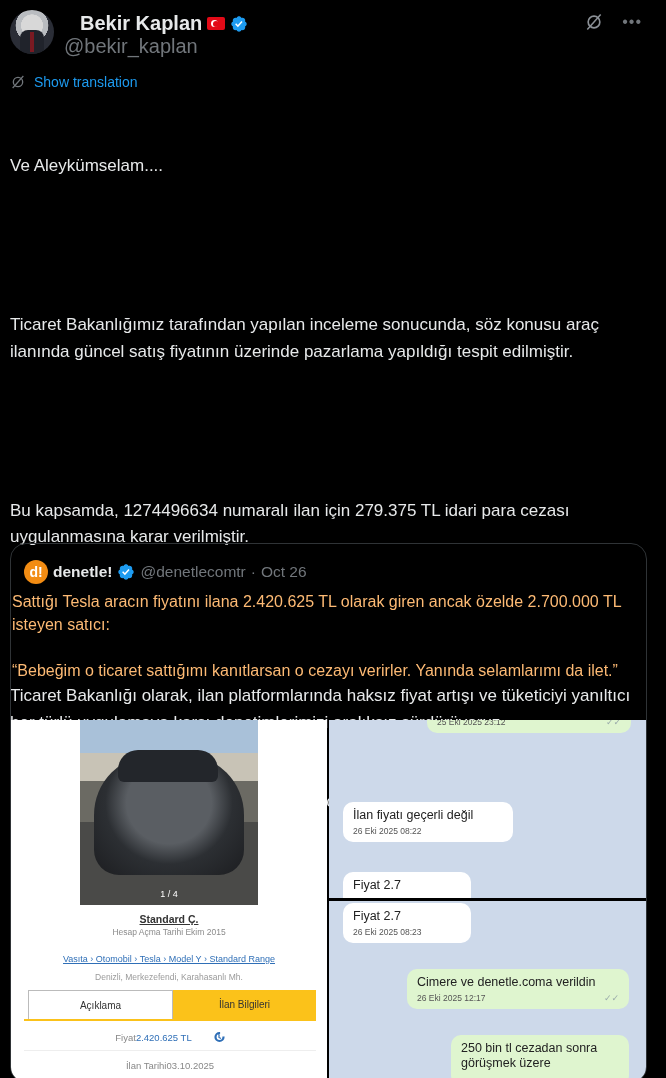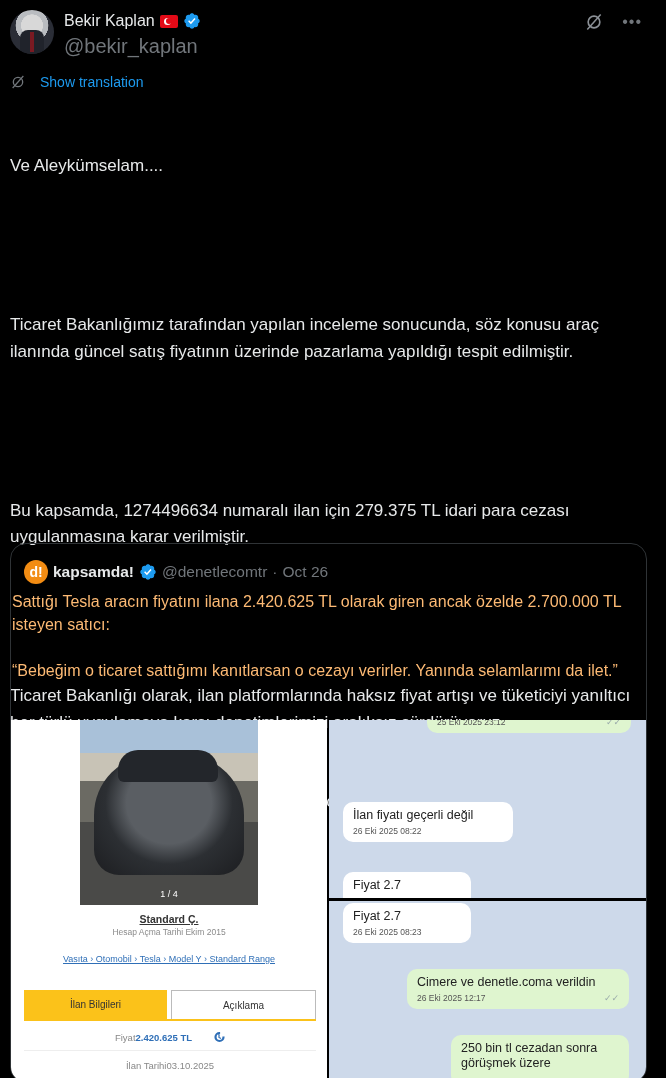--- a/index.html
+++ b/index.html
@@ -5,31 +5,31 @@
   * { box-sizing: border-box; margin: 0; padding: 0; }
   html, body { width: 666px; height: 1078px; background: #000; overflow: hidden; }
   body { font-family: "Liberation Sans", sans-serif; color: #e7e9ea; position: relative; }
 
   .header { position: absolute; left: 10px; top: 10px; width: 646px; height: 46px; }
   .avatar { position: absolute; left: 0; top: 0; width: 44px; height: 44px; border-radius: 50%;
     background: radial-gradient(circle at 50% 35%, #d8d8d8 0 30%, #b9bcc0 31% 45%, #2a2d36 46% 100%); overflow: hidden; }
   .avatar::before { content: ""; position: absolute; left: 10px; top: 20px; width: 24px; height: 26px; background: #20232b; border-radius: 8px 8px 0 0; }
   .avatar::after { content: ""; position: absolute; left: 20px; top: 22px; width: 4px; height: 20px; background: #7a1a22; }
   .name-row { position: absolute; left: 54px; top: 2px; display: flex; align-items: center; gap: 5px; }
-  .display-name { font-weight: normal; font-size: 16px; color: #e7e9ea; }
+  .display-name { font-weight: bold; font-size: 20px; color: #e7e9ea; margin-left: 16px; }
   .flag { width: 18px; height: 13px; background: #e30a17; border-radius: 2px; position: relative; }
   .flag::before { content: ""; position: absolute; left: 4px; top: 3px; width: 7px; height: 7px; border-radius: 50%; background: #fff; }
   .flag::after { content: ""; position: absolute; left: 6px; top: 3.5px; width: 6px; height: 6px; border-radius: 50%; background: #e30a17; }
   .verified { width: 18px; height: 18px; display: inline-block; }
   .handle { position: absolute; left: 54px; top: 25px; font-size: 20px; color: #71767b; }
   .hdr-icons { position: absolute; right: 14px; top: 2px; display: flex; gap: 18px; align-items: center; }
   .grok-icon { width: 20px; height: 20px; }
   .more-icon { color: #71767b; font-size: 16px; letter-spacing: 1px; line-height: 1; }
 
-  .translation { position: absolute; left: 10px; top: 74px; display: flex; align-items: center; gap: 14px; color: #1d9bf0; font-size: 14px; justify-content: center; }
+  .translation { position: absolute; left: 10px; top: 74px; display: flex; align-items: center; gap: 8px; color: #1d9bf0; font-size: 14px; justify-content: center; }
   .translation svg { width: 16px; height: 16px; }
 
   .body-text { position: absolute; left: 10px; top: 100px; width: 640px; font-size: 17px; line-height: 26.5px; color: #e7e9ea; white-space: pre-wrap; }
   .body-text p { min-height: 26.5px; }
   .mention { color: #1d9bf0; }
 
   .quote { position: absolute; left: 10px; top: 543px; width: 637px; height: 540px; border: 1px solid #2f3336; border-radius: 16px; overflow: hidden; }
   .q-head { position: absolute; left: 13px; top: 16px; display: flex; align-items: center; gap: 5px; font-size: 15.5px; }
   .q-logo { width: 24px; height: 24px; border-radius: 50%; background: #f28c13; color: #fff; font-weight: bold; font-size: 14px; display: flex; align-items: center; justify-content: center; }
   .q-name { font-weight: bold; color: #e7e9ea; }
@@ -53,21 +53,21 @@
   .seller-sub { font-size: 8.5px; color: #8b8b8b; margin-top: 2px; }
   .breadcrumb { position: absolute; left: 0; right: 0; top: 234px; text-align: center; font-size: 9px; color: #2f6fb7; text-decoration: underline; }
   .location { position: absolute; left: 0; right: 0; top: 252px; text-align: center; font-size: 8.5px; color: #9a9a9a; }
   .tabs { position: absolute; left: 13px; top: 270px; width: 292px; height: 31px; display: flex; border-bottom: 2px solid #fbc21a; }
   .tab { flex: 1; display: flex; align-items: center; justify-content: center; font-size: 10px; }
   .tab.active { background: #fbc21a; color: #333; }
   .tab.inactive { background: #fff; border: 1px solid #bbb; border-bottom: none; color: #333; margin-left: 4px; }
   .info-row { position: absolute; left: 13px; width: 292px; height: 27px; display: flex; justify-content: center; align-items: center; font-size: 9.5px; color: #888; }
   .info-row.r1 { top: 304px; border-bottom: 1px solid #eee; }
   .info-row.r2 { top: 332px; }
-  .price { color: #2f6fb7; font-weight: bold; display: flex; align-items: center; gap: 21px; }
+  .price { color: #2f6fb7; font-weight: normal; display: flex; align-items: center; gap: 21px; }
 
   .bubble { position: absolute; border-radius: 10px; padding: 6px 10px; font-size: 12px; color: #222; }
   .bubble.in { background: #fff; }
   .bubble.out { background: #dff5cf; }
   .bubble .t { font-size: 12.5px; line-height: 15px; }
   .bubble .ts { font-size: 8.5px; color: #555; margin-top: 3px; display: flex; justify-content: space-between; align-items: center; }
   .ticks { color: #9aa; font-size: 9px; }
 </style>
 </head>
 <body>
@@ -109,21 +109,21 @@
   <p></p>
   <p>Ticaret Bakanlığı olarak, ilan platformlarında haksız fiyat artışı ve tüketiciyi yanıltıcı her türlü uygulamaya karşı denetimlerimizi aralıksız sürdürüyoruz.</p>
   <p>Adil, şeffaf ve rekabetçi bir piyasa düzeni için gereken tüm idari işlemler kararlılıkla uygulanmaktadır.</p>
   <p></p>
   <p><span class="mention">@ticaret</span></p>
 </div>
 
 <div class="quote">
   <div class="q-head">
     <span class="q-logo">d!</span>
-    <span class="q-name">kapsamda!</span>
+    <span class="q-name">denetle!</span>
     <svg class="verified" viewBox="0 0 24 24">
       <path fill="#1d9bf0" d="M22.25 12c0-1.43-.88-2.67-2.19-3.34.46-1.39.2-2.9-.81-3.91s-2.52-1.27-3.91-.81c-.66-1.310-1.91-2.19-3.34-2.19s-2.67.88-3.33 2.19c-1.4-.46-2.91-.2-3.92.81s-1.26 2.52-.8 3.91c-1.31.67-2.2 1.91-2.2 3.34s.89 2.67 2.2 3.34c-.46 1.39-.21 2.9.8 3.91s2.52 1.26 3.91.81c.67 1.31 1.91 2.19 3.34 2.19s2.68-.88 3.34-2.19c1.39.45 2.9.2 3.91-.81s1.27-2.52.81-3.91c1.31-.67 2.19-1.91 2.19-3.34z"></path>
       <path fill="#fff" d="M10.54 16.2l-3.74-3.74 1.41-1.42 2.26 2.26 4.8-5.23 1.47 1.36z"></path>
     </svg>
     <span class="q-handle">@denetlecomtr</span>
     <span class="q-handle">·</span>
     <span class="q-handle">Oct 26</span>
   </div>
   <div class="q-text">
     <p>Sattığı Tesla aracın fiyatını ilana 2.420.625 TL olarak giren ancak özelde 2.700.000 TL isteyen satıcı:</p>
@@ -137,23 +137,24 @@
       <div class="car-photo">
         <div class="car-body"></div>
         <div class="car-glass"></div>
         <div class="photo-counter">1 / 4</div>
       </div>
       <div class="seller">
         <div class="seller-name">Standard Ç.</div>
         <div class="seller-sub">Hesap Açma Tarihi  Ekim 2015</div>
       </div>
       <div class="breadcrumb">Vasıta › Otomobil › Tesla › Model Y › Standard Range</div>
+      <div class="location">Denizli, Merkezefendi, Karahasanlı Mh.</div>
       <div class="tabs">
+        <div class="tab inactive">Açıklama</div>
         <div class="tab active">İlan Bilgileri</div>
-        <div class="tab inactive">Açıklama</div>
       </div>
       <div class="info-row r1">
         <span>Fiyat</span>
         <span class="price">
           <span>2.420.625 TL</span>
           <svg width="12" height="12" viewBox="0 0 24 24">
               <path d="M13 3a9 9 0 1 0 9 9h-2a7 7 0 1 1-7-7V3zm-1 5v5l4 2" fill="none" stroke="#2f6fb7" stroke-width="2.4"></path>
               <path d="M13 3 9 6l4 3" fill="#2f6fb7"></path>
             </svg>
         </span>

